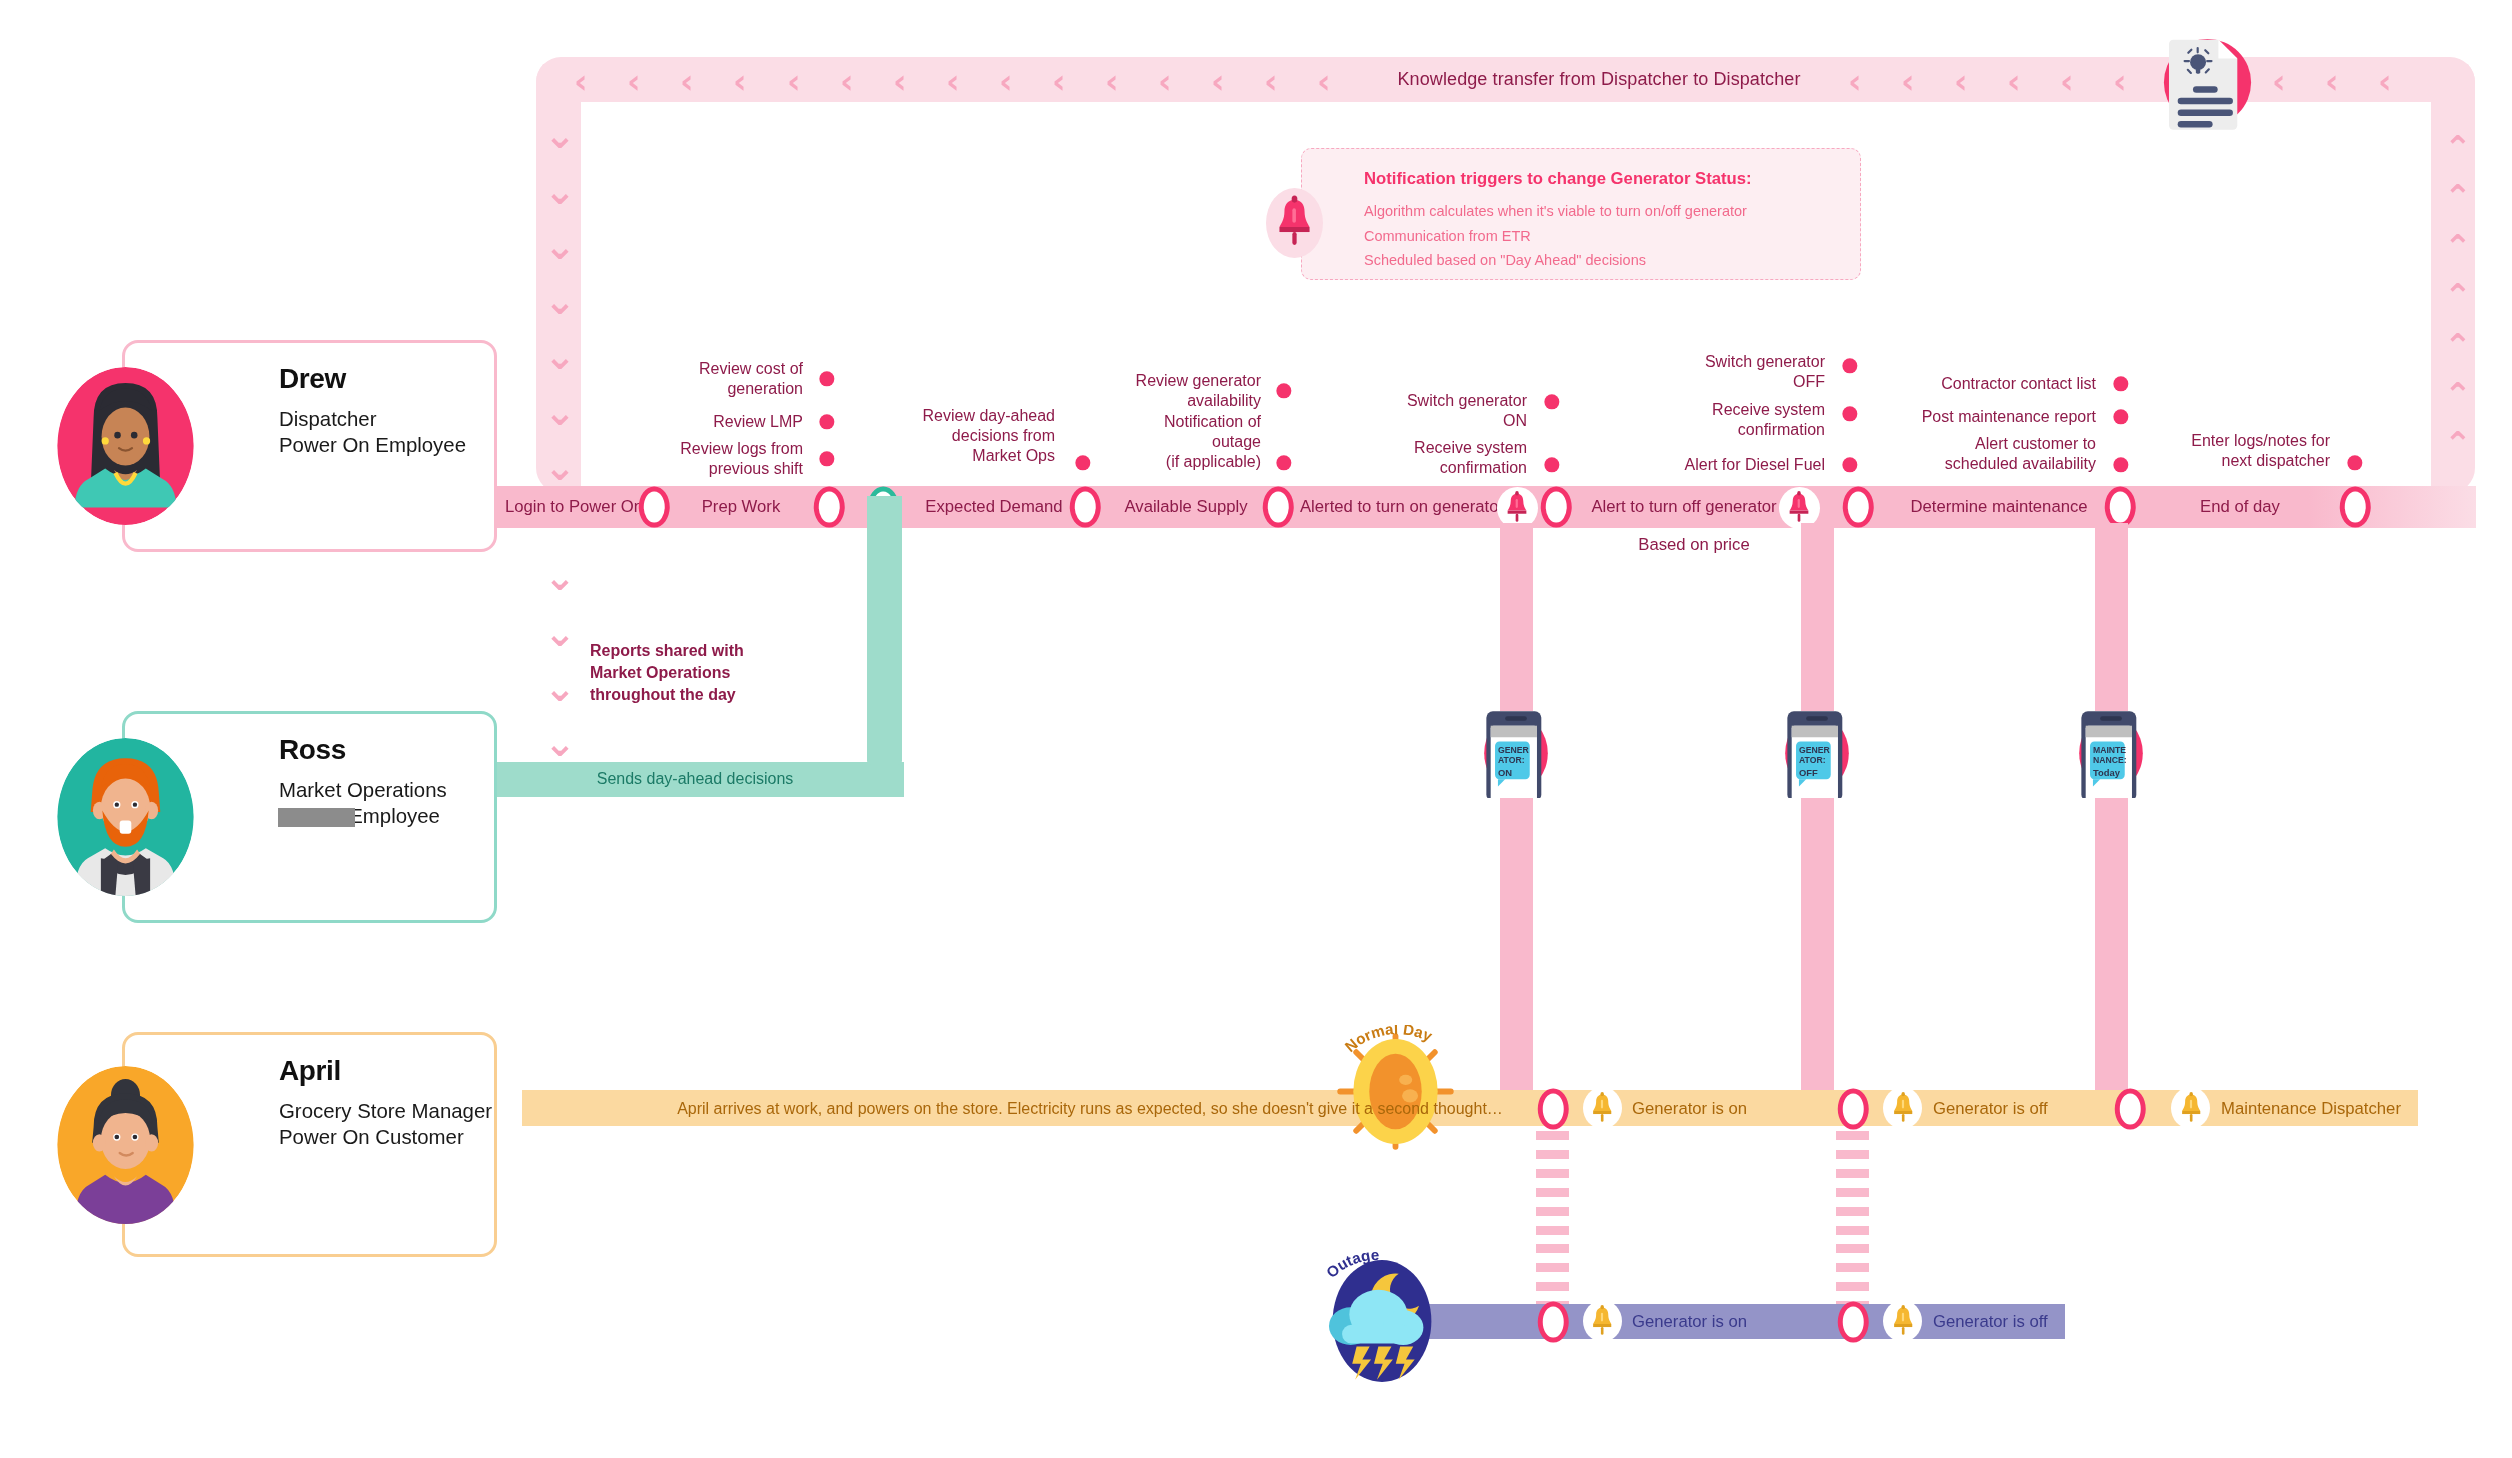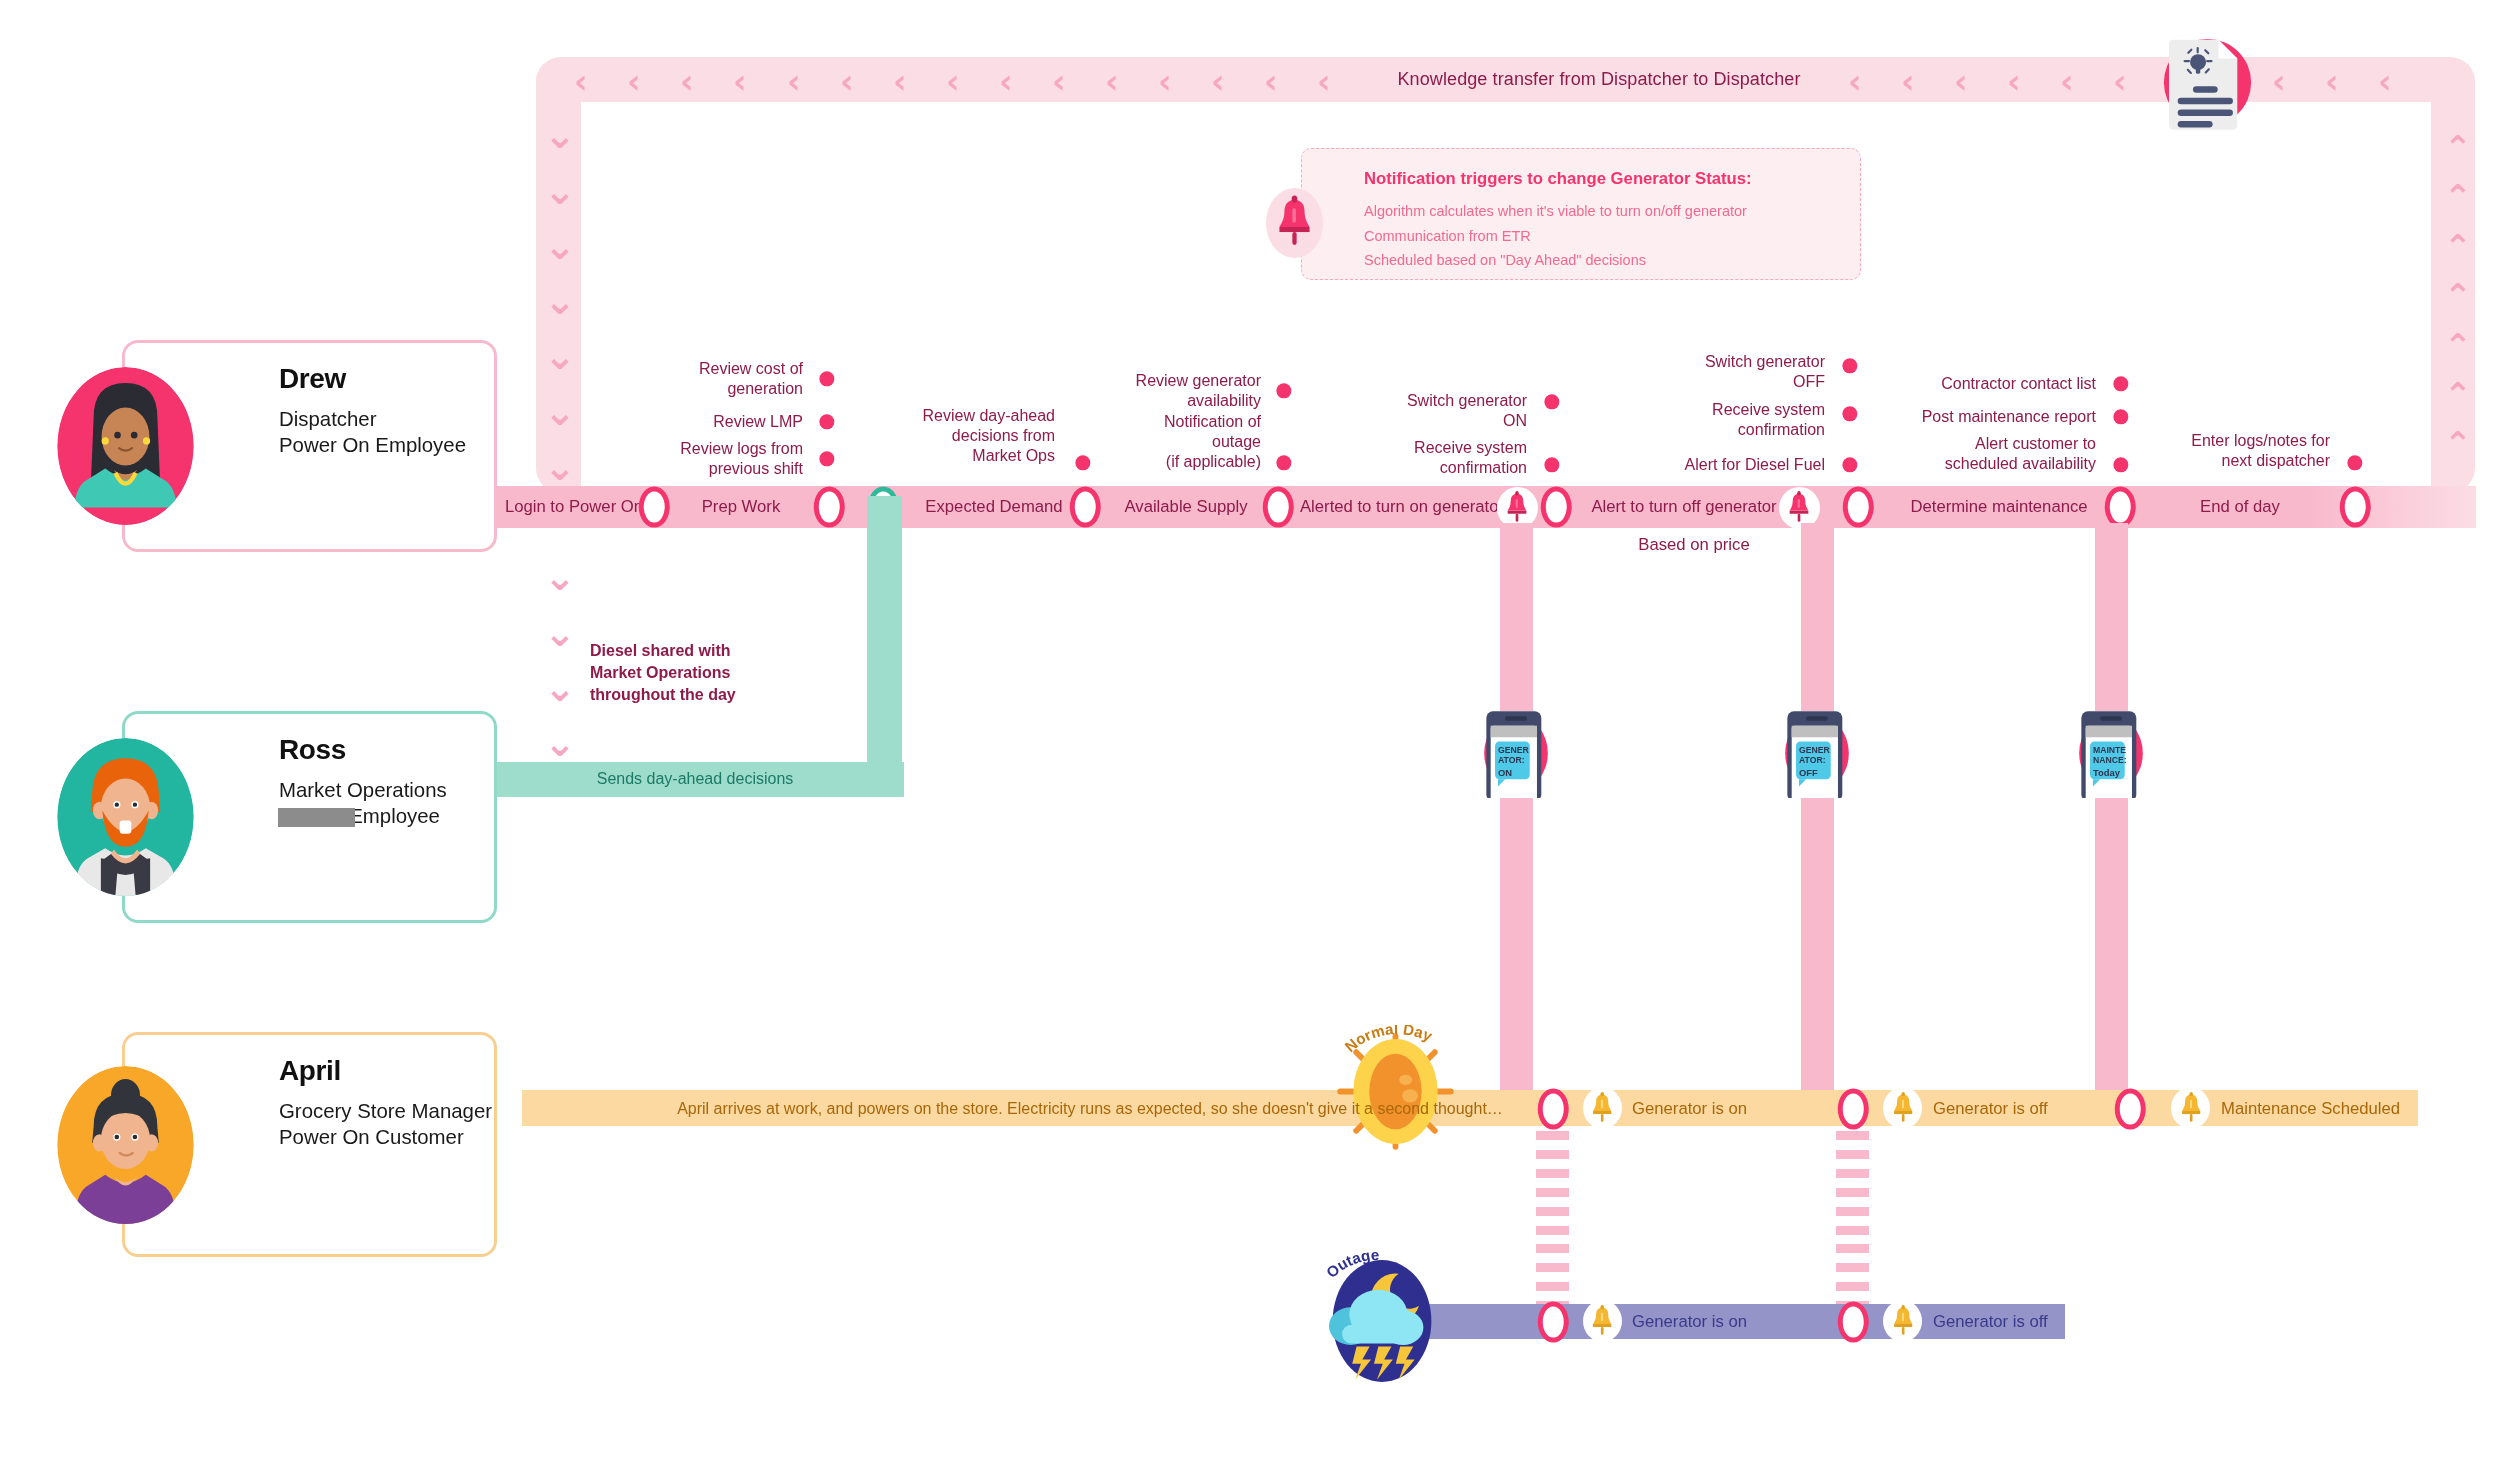--- a/index.html
+++ b/index.html
@@ -281,21 +281,21 @@
       <div class="subtask" style="left:2096px; top:454px; white-space:pre-line;">Alert customer to
 scheduled availability</div>
       <div class="dot" style="left:2121px; top:465px;"></div>
       <div class="subtask" style="left:2330px; top:451px; white-space:pre-line;">Enter logs/notes for
 next dispatcher</div>
       <div class="dot" style="left:2355px; top:463px;"></div>
     </div>
 
   <div class="stage-label" style="left:1694px; top:545px;">Based on price</div>
 
-  <div class="notes" style="left:590px; top:640px; white-space:pre-line;">Diesel shared with
+  <div class="notes" style="left:590px; top:640px; white-space:pre-line;">Reports shared with
 Market Operations
 throughout the day</div>
 
   <div class="persona drew">
     <div class="avatar">
       <svg viewBox="0 0 188 218" width="137" height="158">
         <ellipse cx="94" cy="109" rx="94" ry="109" fill="#F5336C"></ellipse>
         <path d="M50 70 q0-48 44-48 q44 0 44 48 l4 96 h-96 z" fill="#2B2B33"></path>
         <ellipse cx="94" cy="96" rx="33" ry="40" fill="#C78455"></ellipse>
         <circle cx="83" cy="94" r="4.5" fill="#2B2B33"></circle>
@@ -500,21 +500,21 @@
       <div class="stage-label amber" style="left:1933px; top:1109px; transform:translateY(-50%);">Generator is off</div>
       <div class="node" style="left:2130px; top:1109px;"></div>
       <div style="position:absolute; left:2171px; top:1087px; width:39px; height:42px; background:#fff; border-radius:50%;"></div>
       <div style="position:absolute; left:2181px; top:1092px;"><svg width="20.4" height="32" viewBox="0 0 46 74">
           <path d="M23 6 c-9 0-14 7-14 16 c0 12-5 18-7 22 h42 c-2-4-7-10-7-22 c0-9-5-16-14-16z" fill="#F5B731"></path>
           <ellipse cx="23" cy="5" rx="4" ry="5" fill="#E0A120"></ellipse>
           <path d="M2 44 h42 v7 h-42z" fill="#E0A120"></path>
           <rect x="20" y="51" width="6" height="18" rx="3" fill="#E0A120"></rect>
           <rect x="20" y="18" width="5" height="20" rx="2.5" fill="#FFD97A"></rect>
         </svg></div>
-      <div class="stage-label amber" style="left:2221px; top:1109px; transform:translateY(-50%);">Maintenance Scheduled</div>
+      <div class="stage-label amber" style="left:2221px; top:1109px; transform:translateY(-50%);">Maintenance Dispatcher</div>
     </div>
 
   <div class="bar outage-bar"></div>
   <div class="weather" style="left:1313px; top:1252px;">
     <svg viewBox="0 0 190 190" width="138" height="138">
       <ellipse cx="95" cy="95" rx="68" ry="84" fill="#2F2F8F"></ellipse>
       <path d="M118 30 a34 34 0 1 0 28 44 a26 26 0 0 1 -28 -44z" fill="#F5C63C"></path>
       <ellipse cx="52" cy="102" rx="30" ry="26" fill="#4FC3DC"></ellipse>
       <ellipse cx="90" cy="86" rx="40" ry="34" fill="#8EE6F5"></ellipse>
       <ellipse cx="124" cy="104" rx="28" ry="24" fill="#8EE6F5"></ellipse>

